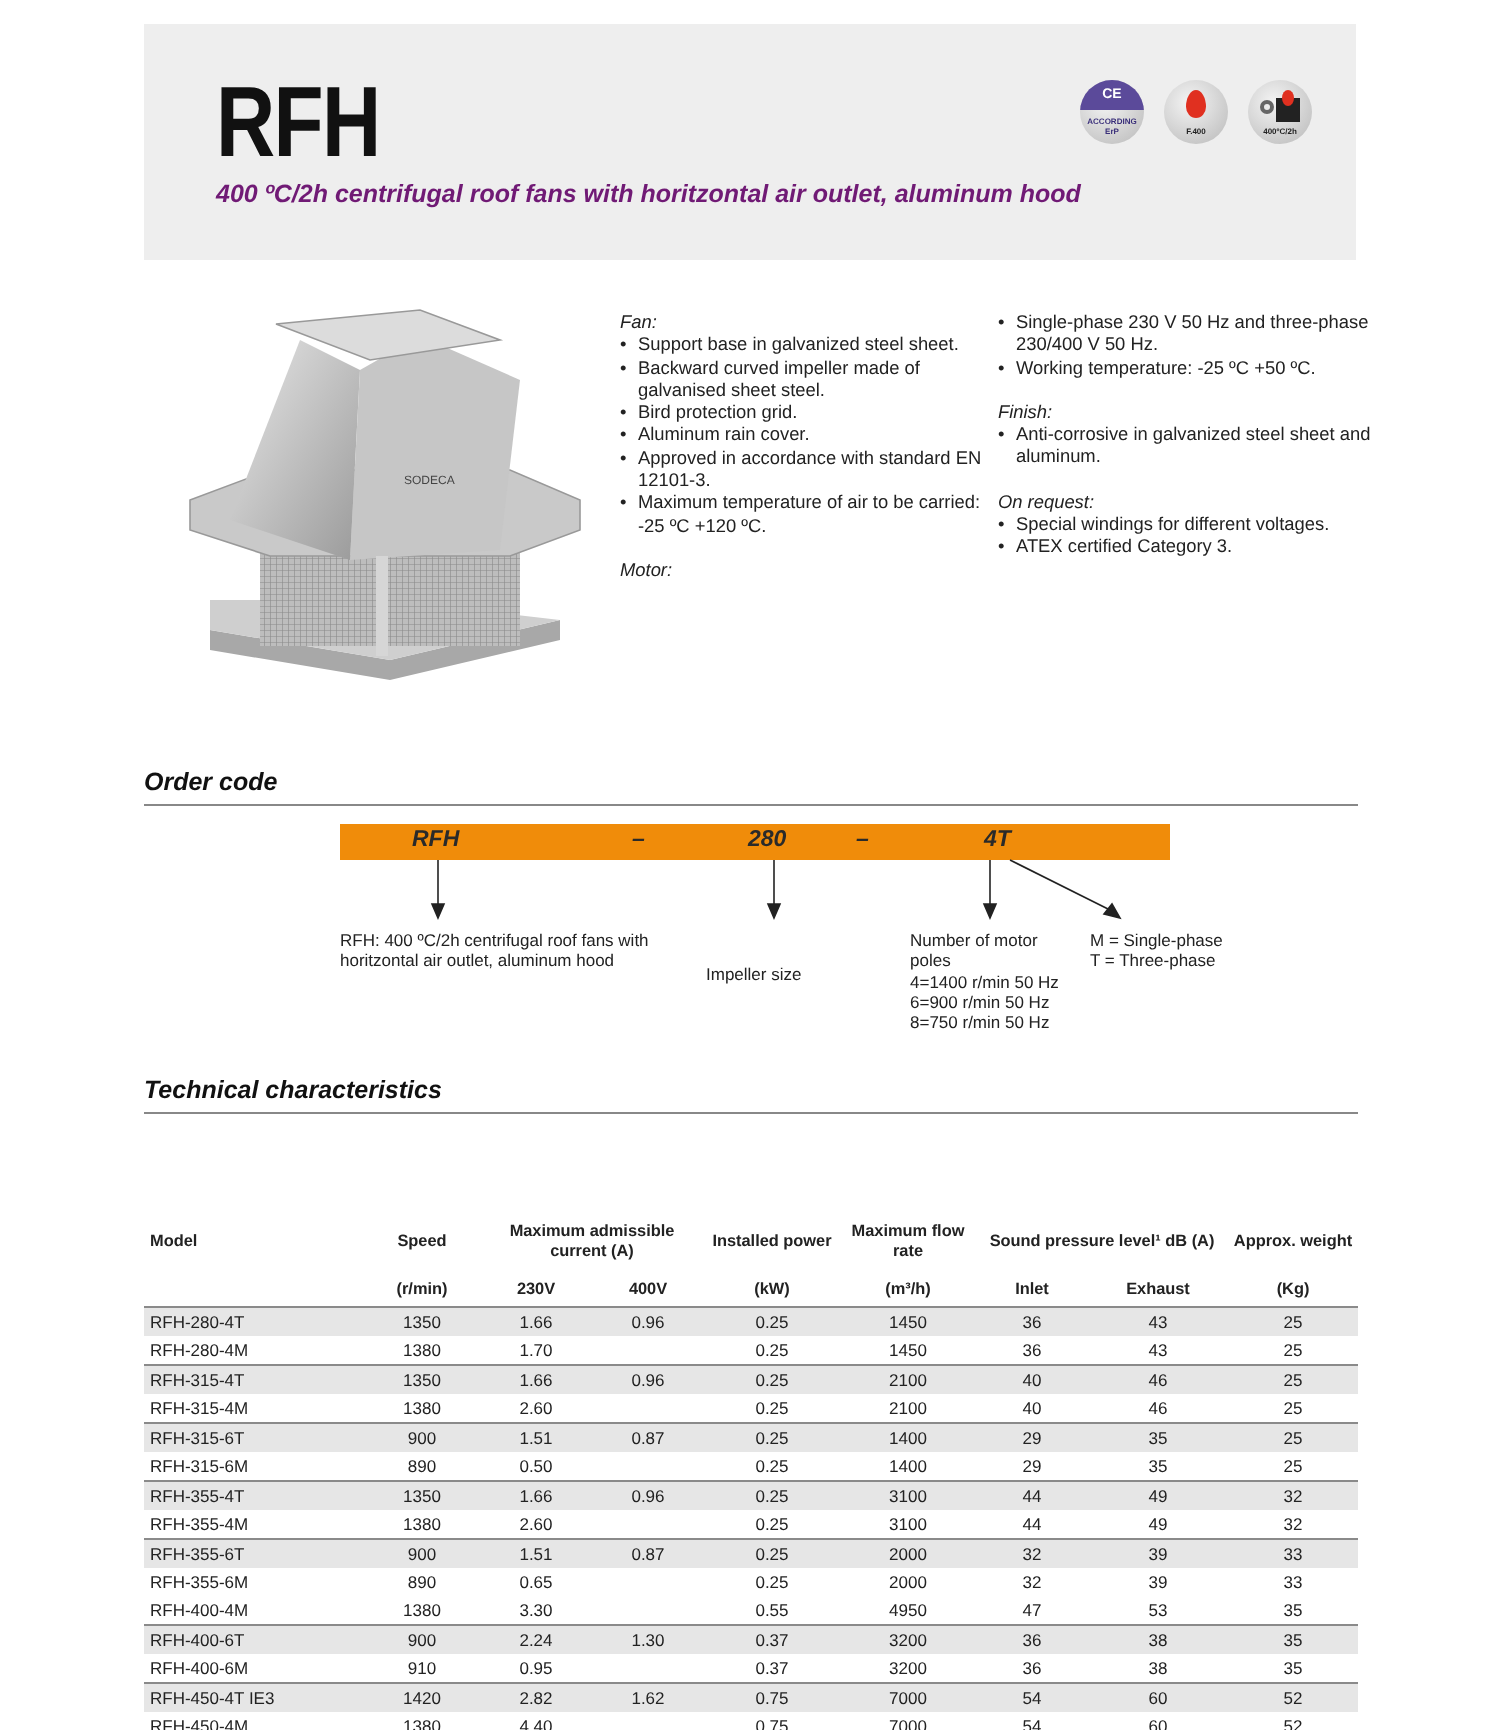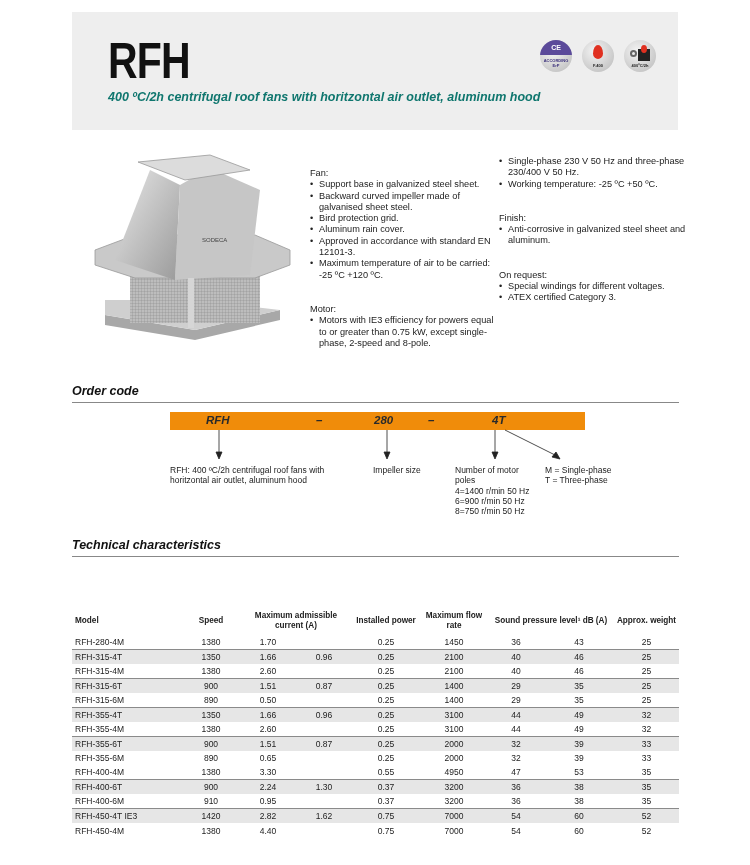--- a/index.html
+++ b/index.html
@@ -1,32 +1,32 @@
 <!DOCTYPE html>
 <html><head>
 <meta charset="utf-8">
 <style>
   * { box-sizing: border-box; margin: 0; padding: 0; }
   body { width: 750px; height: 865px; background: #ffffff; font-family: "Liberation Sans", sans-serif; color: #1a1a1a; position: relative; overflow: hidden; }
   .header-box { position: absolute; left: 72px; top: 12px; width: 606px; height: 118px; background: #eeeeee; }
   .title { position: absolute; left: 36px; top: 20px; font-family: "Liberation Sans", sans-serif; font-weight: bold; font-size: 50px; letter-spacing: -1px; transform: scaleX(0.82); transform-origin: left; color: #111; }
-  .subtitle { position: absolute; left: 36px; top: 78px; font-size: 12.5px; font-style: italic; font-weight: bold; color: #0f766e; }
+  .subtitle { position: absolute; left: 36px; top: 78px; font-size: 12.5px; font-style: italic; font-weight: bold; color: #701a75; }
   .badges { position: absolute; right: 22px; top: 28px; display: flex; gap: 10px; }
   .badge { width: 32px; height: 32px; border-radius: 50%; background: radial-gradient(circle at 40% 35%, #f4f4f4, #b8b8b8); position: relative; overflow: hidden; display: flex; align-items: flex-end; justify-content: center; }
   .badge .lbl { font-size: 4px; font-weight: bold; color: #222; margin-bottom: 4px; text-align: center; line-height: 1.1; }
   .badge-ce .cap { position: absolute; top: 0; left: 0; width: 32px; height: 15px; background: #5b4a9a; color: #fff; font-size: 7px; font-weight: bold; text-align: center; line-height: 15px; }
   .badge-ce .lbl { color: #3a2f7a; }
   .flame { position: absolute; left: 11px; top: 5px; width: 10px; height: 14px; background: #e03020; border-radius: 50% 50% 50% 50% / 60% 60% 40% 40%; }
   .house { position: absolute; left: 14px; top: 9px; width: 12px; height: 12px; background: #222; }
   .house::before { content: ""; position: absolute; left: 3px; top: -4px; width: 6px; height: 8px; background: #e03020; border-radius: 50%; }
   .gear { position: absolute; left: 6px; top: 10px; width: 7px; height: 7px; border-radius: 50%; border: 2px solid #666; }
 
   .product { position: absolute; left: 90px; top: 150px; width: 205px; height: 195px; }
   .specs { position: absolute; top: 156px; font-size: 9.2px; line-height: 11.3px; color: #222; }
-  .specs .head { margin-top: 12px; }
+  .specs .head { margin-top: 0; font-style: italic; }
   .specs .gap { height: 11px; }
   .specs ul { list-style: none; }
   .specs li { padding-left: 9px; position: relative; }
   .specs li::before { content: "•"; position: absolute; left: 0; }
   .specs-left { left: 310px; width: 185px; }
   .specs-right { left: 499px; width: 190px; }
 
   .section-title { position: absolute; left: 72px; font-size: 12.5px; font-weight: bold; font-style: italic; color: #111; }
   .rule { position: absolute; left: 72px; width: 607px; height: 1px; background: #888; }
 
@@ -95,21 +95,20 @@
     <li>Support base in galvanized steel sheet.</li>
     <li>Backward curved impeller made of galvanised sheet steel.</li>
     <li>Bird protection grid.</li>
     <li>Aluminum rain cover.</li>
     <li>Approved in accordance with standard EN 12101-3.</li>
     <li>Maximum temperature of air to be carried: -25 ºC +120 ºC.</li>
   </ul>
   <div class="gap"></div>
   <div class="head">Motor:</div>
   <ul>
-    <li>Motors with IE3 efficiency for powers equal to or greater than 0.75 kW, except single-phase, 2-speed and 8-pole.</li>
   </ul>
 </div>
 
 <div class="specs specs-right">
   <ul>
     <li>Single-phase 230 V 50 Hz and three-phase 230/400 V 50 Hz.</li>
     <li>Working temperature: -25 ºC +50 ºC.</li>
   </ul>
   <div class="gap"></div>
   <div class="head">Finish:</div>
@@ -142,21 +141,21 @@
     <line x1="387" y1="430" x2="387" y2="455"></line>
     <polygon points="384,452 390,452 387,459"></polygon>
     <line x1="495" y1="430" x2="495" y2="455"></line>
     <polygon points="492,452 498,452 495,459"></polygon>
     <line x1="505" y1="430" x2="557" y2="456"></line>
     <polygon points="552,457 560,459 556,452"></polygon>
   </g>
 </svg>
 
 <div class="oc-desc" style="left:170px;width:180px;">RFH: 400 ºC/2h centrifugal roof fans with horitzontal air outlet, aluminum hood</div>
-<div class="oc-desc" style="left:373px;">Impeller size</div>
+<div class="oc-desc" style="left:353px;margin-top:17px;">Impeller size</div>
 <div class="oc-desc" style="left:455px;">
   <div>Number of motor</div>
   <div>poles</div>
   <div>4=1400 r/min 50 Hz</div>
   <div>6=900 r/min 50 Hz</div>
   <div>8=750 r/min 50 Hz</div>
 </div>
 <div class="oc-desc" style="left:545px;">
   <div>M = Single-phase</div>
   <div>T = Three-phase</div>
@@ -180,22 +179,44 @@
   <thead>
     <tr class="h1">
       <th class="model">Model</th>
       <th>Speed</th>
       <th colspan="2">Maximum admissible current (A)</th>
       <th>Installed power</th>
       <th>Maximum flow rate</th>
       <th colspan="2">Sound pressure level¹ dB (A)</th>
       <th>Approx. weight</th>
     </tr>
+    <tr class="h2">
+      <th></th>
+      <th>(r/min)</th>
+      <th>230V</th>
+      <th>400V</th>
+      <th>(kW)</th>
+      <th>(m³/h)</th>
+      <th>Inlet</th>
+      <th>Exhaust</th>
+      <th>(Kg)</th>
+    </tr>
   </thead>
   <tbody id="tech-body">
+      <tr class="odd">
+        <td class="model">RFH-280-4T</td>
+        <td>1350</td>
+        <td>1.66</td>
+        <td>0.96</td>
+        <td>0.25</td>
+        <td>1450</td>
+        <td>36</td>
+        <td>43</td>
+        <td>25</td>
+      </tr>
       <tr class="even">
         <td class="model">RFH-280-4M</td>
         <td>1380</td>
         <td>1.70</td>
         <td></td>
         <td>0.25</td>
         <td>1450</td>
         <td>36</td>
         <td>43</td>
         <td>25</td>

